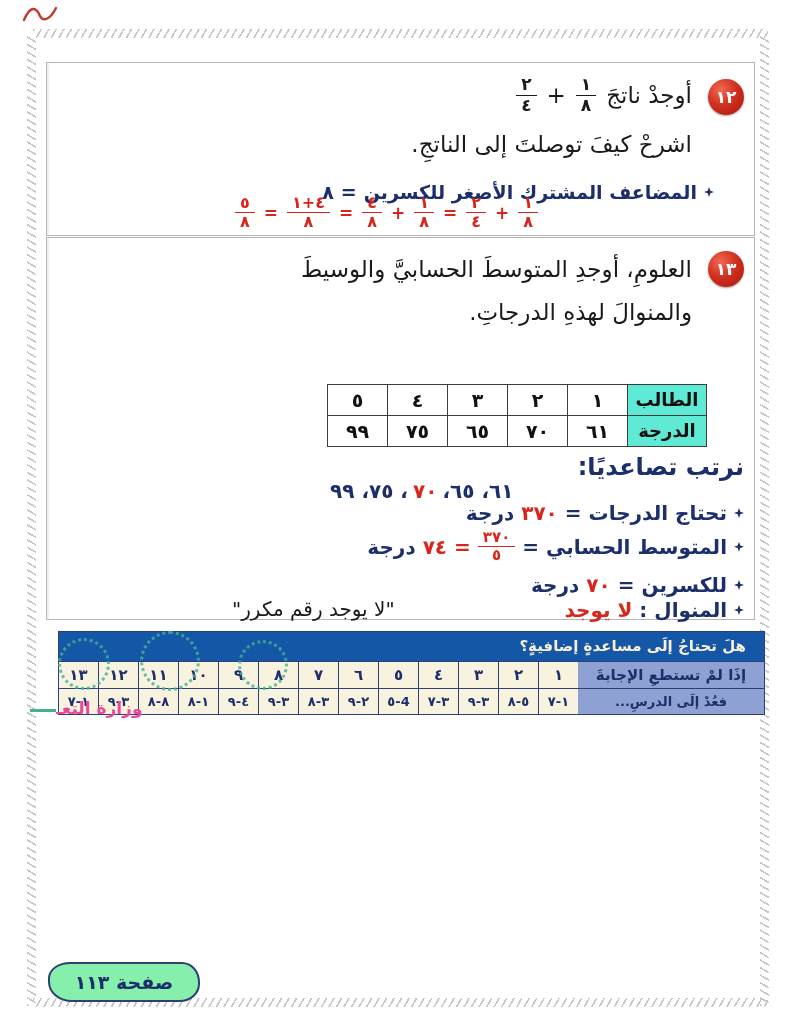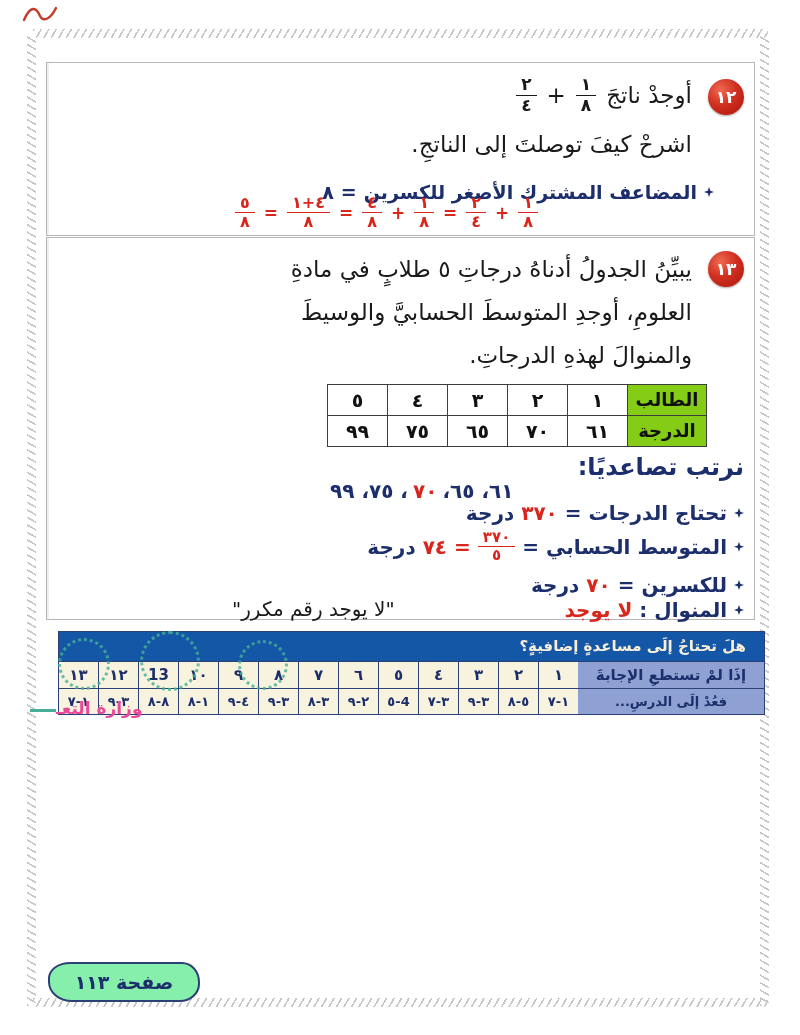--- a/index.html
+++ b/index.html
@@ -37,21 +37,21 @@
   #q12-bullet{position:absolute;right:40px;top:118px;gap:7px;font-size:19px;}
   #q12-eq{position:absolute;left:188px;top:131px;direction:ltr;display:flex;align-items:center;gap:9px;
           color:#d8261d;font-weight:bold;font-size:16px;}
   #q12-eq .sign{font-size:17px;}
   
   #q13-text{position:absolute;right:62px;top:10px;line-height:43px;}
   
   #grades-table{position:absolute;left:280px;top:146px;border:1.6px solid #3c3c3c;background:#fff;}
   #grades-table .trow{display:flex;direction:rtl;}
   #grades-table .trow + .trow{border-top:1.6px solid #3c3c3c;}
-  #grades-table .hcell{width:78px;background:#84cc16;color:#111;font-weight:bold;font-size:18px;
+  #grades-table .hcell{width:78px;background:#5eead4;color:#111;font-weight:bold;font-size:18px;
       text-align:center;line-height:30px;height:30px;}
   #grades-table .dcell{width:59px;background:#fff;color:#111;font-weight:bold;font-size:19px;
       text-align:center;line-height:30px;height:30px;border-right:1.6px solid #3c3c3c;}
   #q13-sort-label{position:absolute;right:10px;top:215px;font-size:24px;}
   #q13-sorted{position:absolute;left:283px;top:241px;gap:5px;font-size:20px;}
   .ans-row{position:absolute;right:10px;gap:7px;font-size:20px;}
   #sum-row{top:263px;}
   #mean-row{top:291px;}
   #median-row{top:335px;}
   #mode-row{top:360px;}
@@ -152,21 +152,20 @@
           <span class="den">٨</span>
         </span>
     </div>
   </div>
 
   <div id="q13-card" class="qcard">
     <div class="qbadge" style="top:13px;">
       <span>١٣</span>
     </div>
     <div id="q13-text" class="qtext">
-      <div>يبيِّنُ الجدولُ أدناهُ درجاتِ ٥ طلابٍ في مادةِ</div>
       <div>العلومِ، أوجدِ المتوسطَ الحسابيَّ والوسيطَ</div>
       <div>والمنوالَ لهذهِ الدرجاتِ.</div>
     </div>
 
     <div id="grades-table">
       <div class="trow">
         <div class="hcell">الطالب</div>
         <div class="dcell">١</div>
         <div class="dcell">٢</div>
         <div class="dcell">٣</div>
@@ -235,21 +234,21 @@
       <div class="help-cell">١</div>
       <div class="help-cell">٢</div>
       <div class="help-cell">٣</div>
       <div class="help-cell">٤</div>
       <div class="help-cell">٥</div>
       <div class="help-cell">٦</div>
       <div class="help-cell">٧</div>
       <div class="help-cell">٨</div>
       <div class="help-cell">٩</div>
       <div class="help-cell">١٠</div>
-      <div class="help-cell">13</div>
+      <div class="help-cell">١١</div>
       <div class="help-cell">١٢</div>
       <div class="help-cell">١٣</div>
     </div>
     <div id="help-row2" class="help-row">
       <div class="help-label">فعُدْ إلَى الدرسِ...</div>
       <div class="help-cell ltr">١-٧</div>
       <div class="help-cell ltr">٥-٨</div>
       <div class="help-cell ltr">٣-٩</div>
       <div class="help-cell ltr">٣-٧</div>
       <div class="help-cell ltr">٥-4</div>

